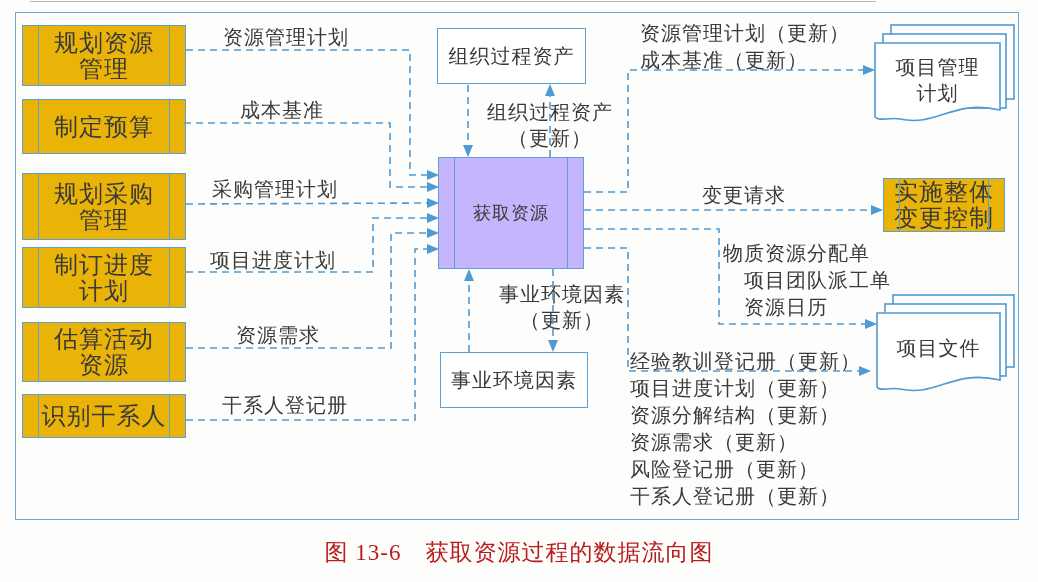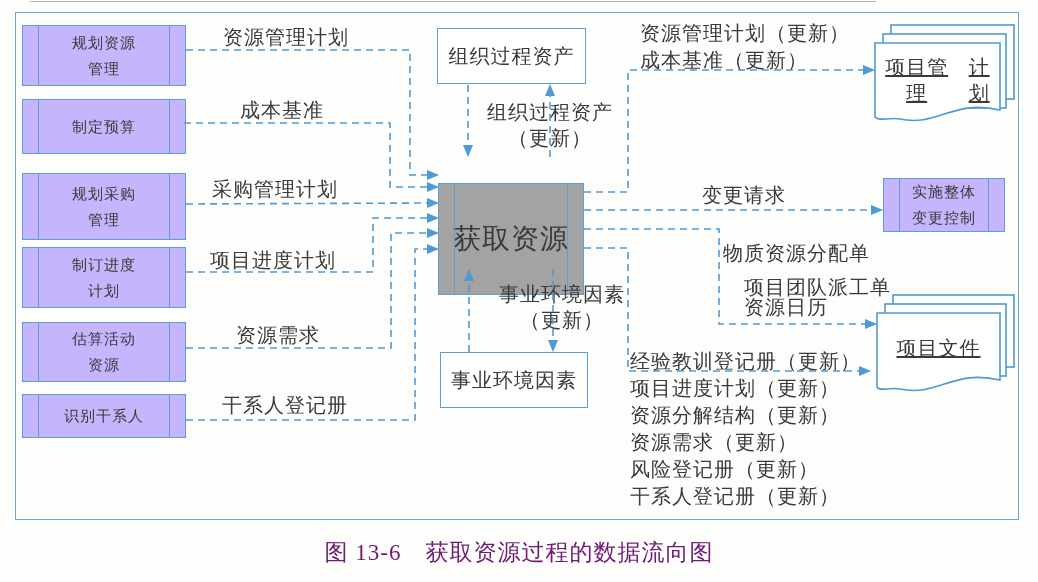--- a/index.html
+++ b/index.html
@@ -8,46 +8,46 @@
     background:#fdfdfc; color:#3a3a3a;
     font-family:"Liberation Serif","DejaVu Serif",serif;
   }
   .artifact-line { position:absolute; left:30px; top:1px; width:846px; height:0;
     border-top:1.5px solid #b3b8ba; }
   .frame { position:absolute; left:15px; top:12px; width:1004px; height:508px;
     border:1.6px solid #6ba6d4; box-sizing:border-box; }
 
   
   .pbox { position:absolute; box-sizing:border-box; border:1.5px solid #5c9fd2;
-    background:#c4b5fd; display:flex; flex-direction:column; justify-content:center;
-    align-items:center; text-align:center; font-size:15px; line-height:26px;
+    background:#eab308; display:flex; flex-direction:column; justify-content:center;
+    align-items:center; text-align:center; font-size:24px; line-height:26px;
     letter-spacing:1px; }
   .pbox::before, .pbox::after { content:""; position:absolute; top:0; bottom:0;
     width:0; border-left:1.4px solid #5c9fd2; }
   .pbox::before { left:15px; }
   .pbox::after  { right:15px; }
-  .pbox.gray { background:#a3a3a3; font-size:28px;margin-top:26px; }
+  .pbox.gray { background:#c4b5fd; font-size:18px; }
 
   
   .sbox { position:absolute; box-sizing:border-box; border:1.5px solid #5c9fd2;
     background:#ffffff; display:flex; flex-direction:column; justify-content:center;
     align-items:center; text-align:center; font-size:20px; line-height:26px;
     letter-spacing:1px; }
 
   .lbl { position:absolute; font-size:20px; letter-spacing:1px; white-space:nowrap;font-family:Liberation Serif, serif; }
   .lbl-block { position:absolute; font-size:20px; letter-spacing:1px;
     text-align:center; line-height:26px; }
-  .doc-text { position:absolute; display:flex; flex-direction:row;
+  .doc-text { position:absolute; display:flex; flex-direction:column;
     justify-content:center; align-items:center; text-align:center;
-    font-size:20px; line-height:26px; letter-spacing:1px; z-index:6;text-decoration:underline; }
+    font-size:20px; line-height:26px; letter-spacing:1px; z-index:6; }
 
   svg.layer { position:absolute; left:0; top:0; z-index:5; pointer-events:none; }
 
   .caption { position:absolute; left:0; top:537px; width:1038px; text-align:center;
-    font-size:23px; letter-spacing:1px; color:#701a75; }
+    font-size:23px; letter-spacing:1px; color:#b91c1c; }
 </style>
 </head>
 <body>
 
 <div class="stage">
 
   <div class="artifact-line"></div>
   <div class="frame"></div>
 
   <div class="pbox" style="left:22px;top:25px;width:164px;height:61px">
@@ -106,21 +106,21 @@
   <div class="lbl" style="left:640px;top:47px">成本基准（更新）</div>
 
   <div class="lbl" style="left:702px;top:182px">变更请求</div>
 
   <div class="pbox" style="left:883px;top:178px;width:122px;height:54px">
     <span>实施整体</span>
     <span>变更控制</span>
   </div>
 
   <div class="lbl" style="left:723px;top:240px">物质资源分配单</div>
-  <div class="lbl" style="left:744px;top:274px">项目团队派工单</div>
+  <div class="lbl" style="left:744px;top:267px">项目团队派工单</div>
   <div class="lbl" style="left:744px;top:294px">资源日历</div>
 
   <div class="lbl" style="left:630px;top:348px">经验教训登记册（更新）</div>
   <div class="lbl" style="left:630px;top:402px">资源分解结构（更新）</div>
   <div class="lbl" style="left:630px;top:375px">项目进度计划（更新）</div>
   <div class="lbl" style="left:630px;top:429px">资源需求（更新）</div>
   <div class="lbl" style="left:630px;top:456px">风险登记册（更新）</div>
   <div class="lbl" style="left:630px;top:483px">干系人登记册（更新）</div>
 
   <div class="doc-text" style="left:875px;top:45px;width:125px;height:70px">

